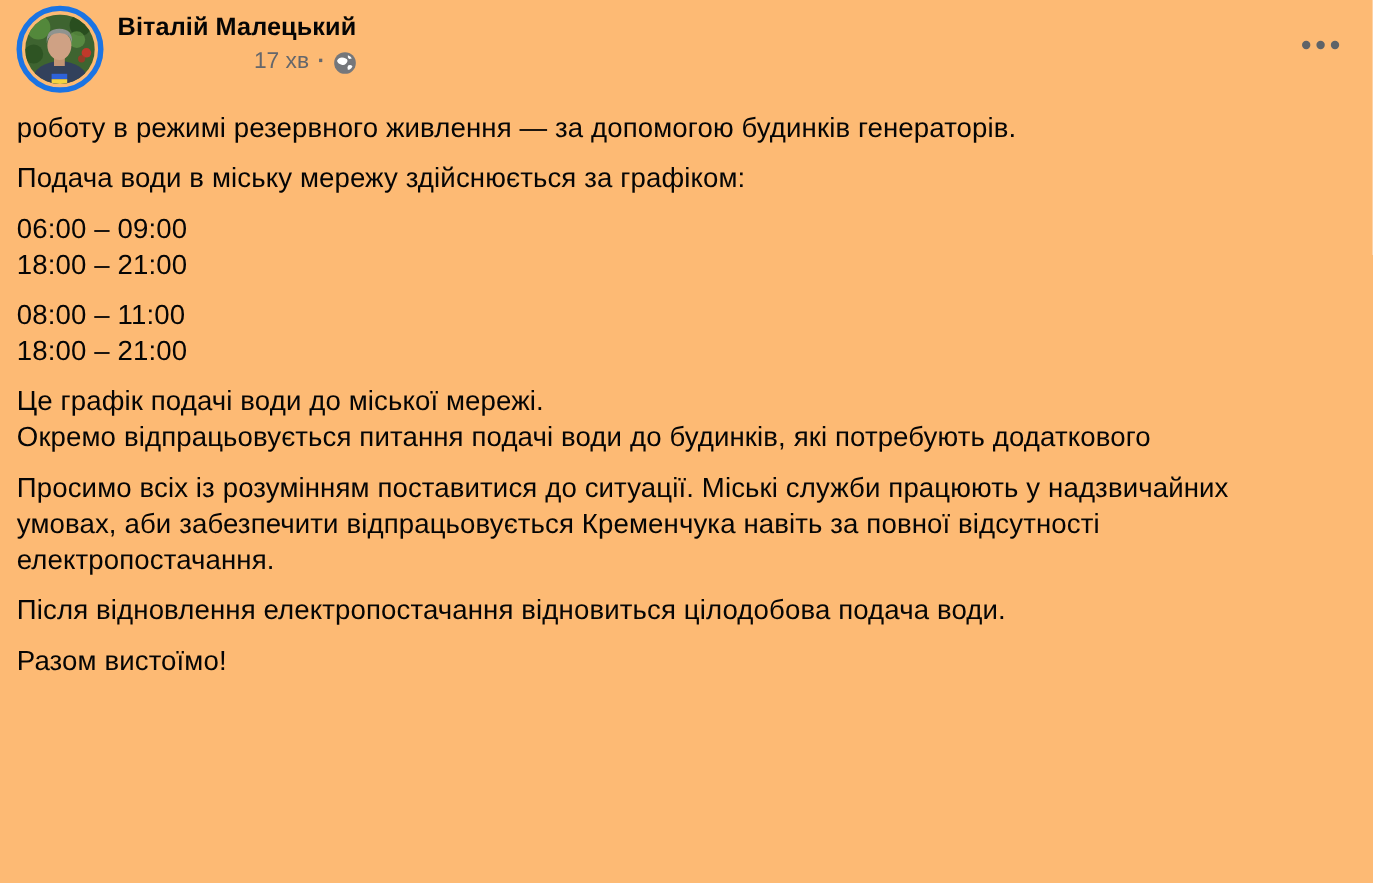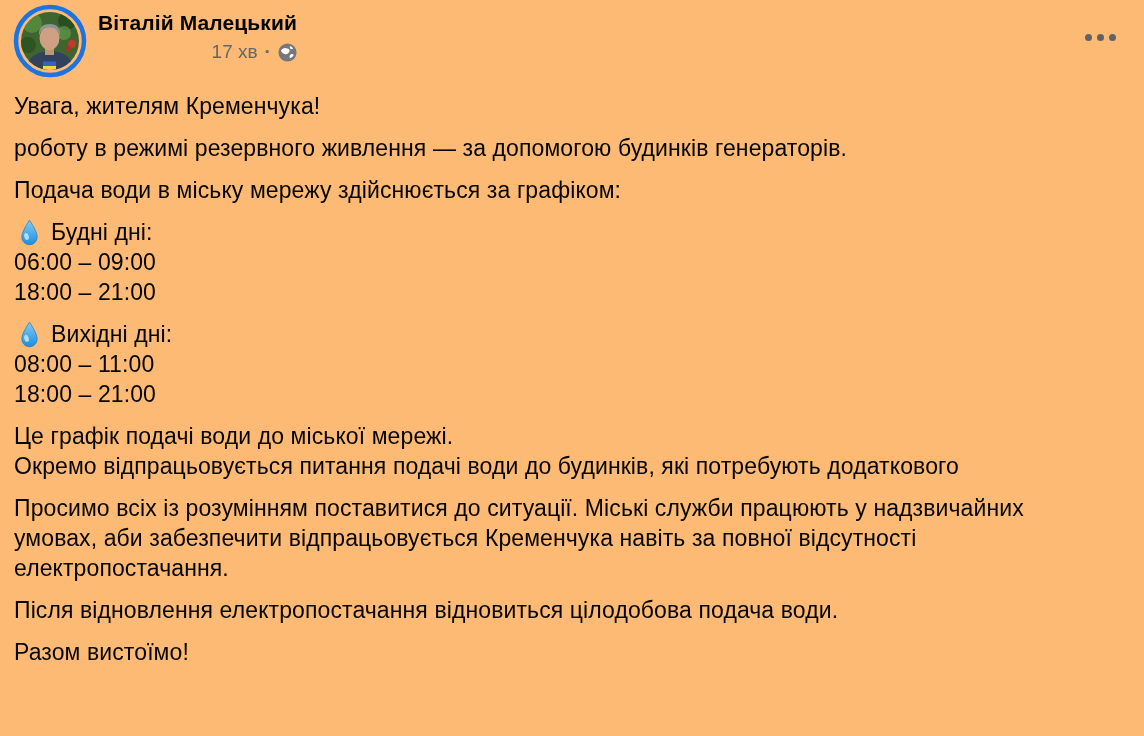--- a/index.html
+++ b/index.html
@@ -145,58 +145,35 @@
 
     <button class="more-btn">
       <span class="dot"></span>
       <span class="dot"></span>
       <span class="dot"></span>
     </button>
   </div>
 
   <div class="body">
 
-    <p>
-      <span class="line">Увага, жителям Кременчука!</span>
-    </p>
 
     <p>
       <span class="line">роботу в режимі резервного живлення — за допомогою будинків генераторів.</span>
     </p>
 
     <p>
       <span class="line">Подача води в міську мережу здійснюється за графіком:</span>
     </p>
 
     <p>
-      <span class="line sched-head">
-        <svg class="droplet" viewBox="0 0 24 30">
-          <defs>
-            <linearGradient id="dropg1" x1="0" y1="0" x2="0" y2="1">
-              <stop offset="0" stop-color="#7fccf6"></stop>
-              <stop offset="1" stop-color="#1e8fe0"></stop>
-            </linearGradient>
-          </defs>
-          <path d="M12 1 C12 1 3.2 13.5 3.2 20.2 A8.8 8.8 0 0 0 20.8 20.2 C20.8 13.5 12 1 12 1 Z" fill="url(#dropg1)" stroke="#1878c8" stroke-width="0.8"></path>
-          <ellipse cx="8.6" cy="19.5" rx="2.6" ry="4" fill="#bfe9fb" opacity="0.85" transform="rotate(-14 8.6 19.5)"></ellipse>
-        </svg>
-        <span>Будні дні:</span>
-      </span>
       <span class="line">06:00 – 09:00</span>
       <span class="line">18:00 – 21:00</span>
     </p>
 
     <p>
-      <span class="line sched-head">
-        <svg class="droplet" viewBox="0 0 24 30">
-          <path d="M12 1 C12 1 3.2 13.5 3.2 20.2 A8.8 8.8 0 0 0 20.8 20.2 C20.8 13.5 12 1 12 1 Z" fill="url(#dropg1)" stroke="#1878c8" stroke-width="0.8"></path>
-          <ellipse cx="8.6" cy="19.5" rx="2.6" ry="4" fill="#bfe9fb" opacity="0.85" transform="rotate(-14 8.6 19.5)"></ellipse>
-        </svg>
-        <span>Вихідні дні:</span>
-      </span>
       <span class="line">08:00 – 11:00</span>
       <span class="line">18:00 – 21:00</span>
     </p>
 
     <p>
       <span class="line">Це графік подачі води до міської мережі.</span>
       <span class="line">Окремо відпрацьовується питання подачі води до будинків, які потребують додаткового</span>
     </p>
 
     <p>

